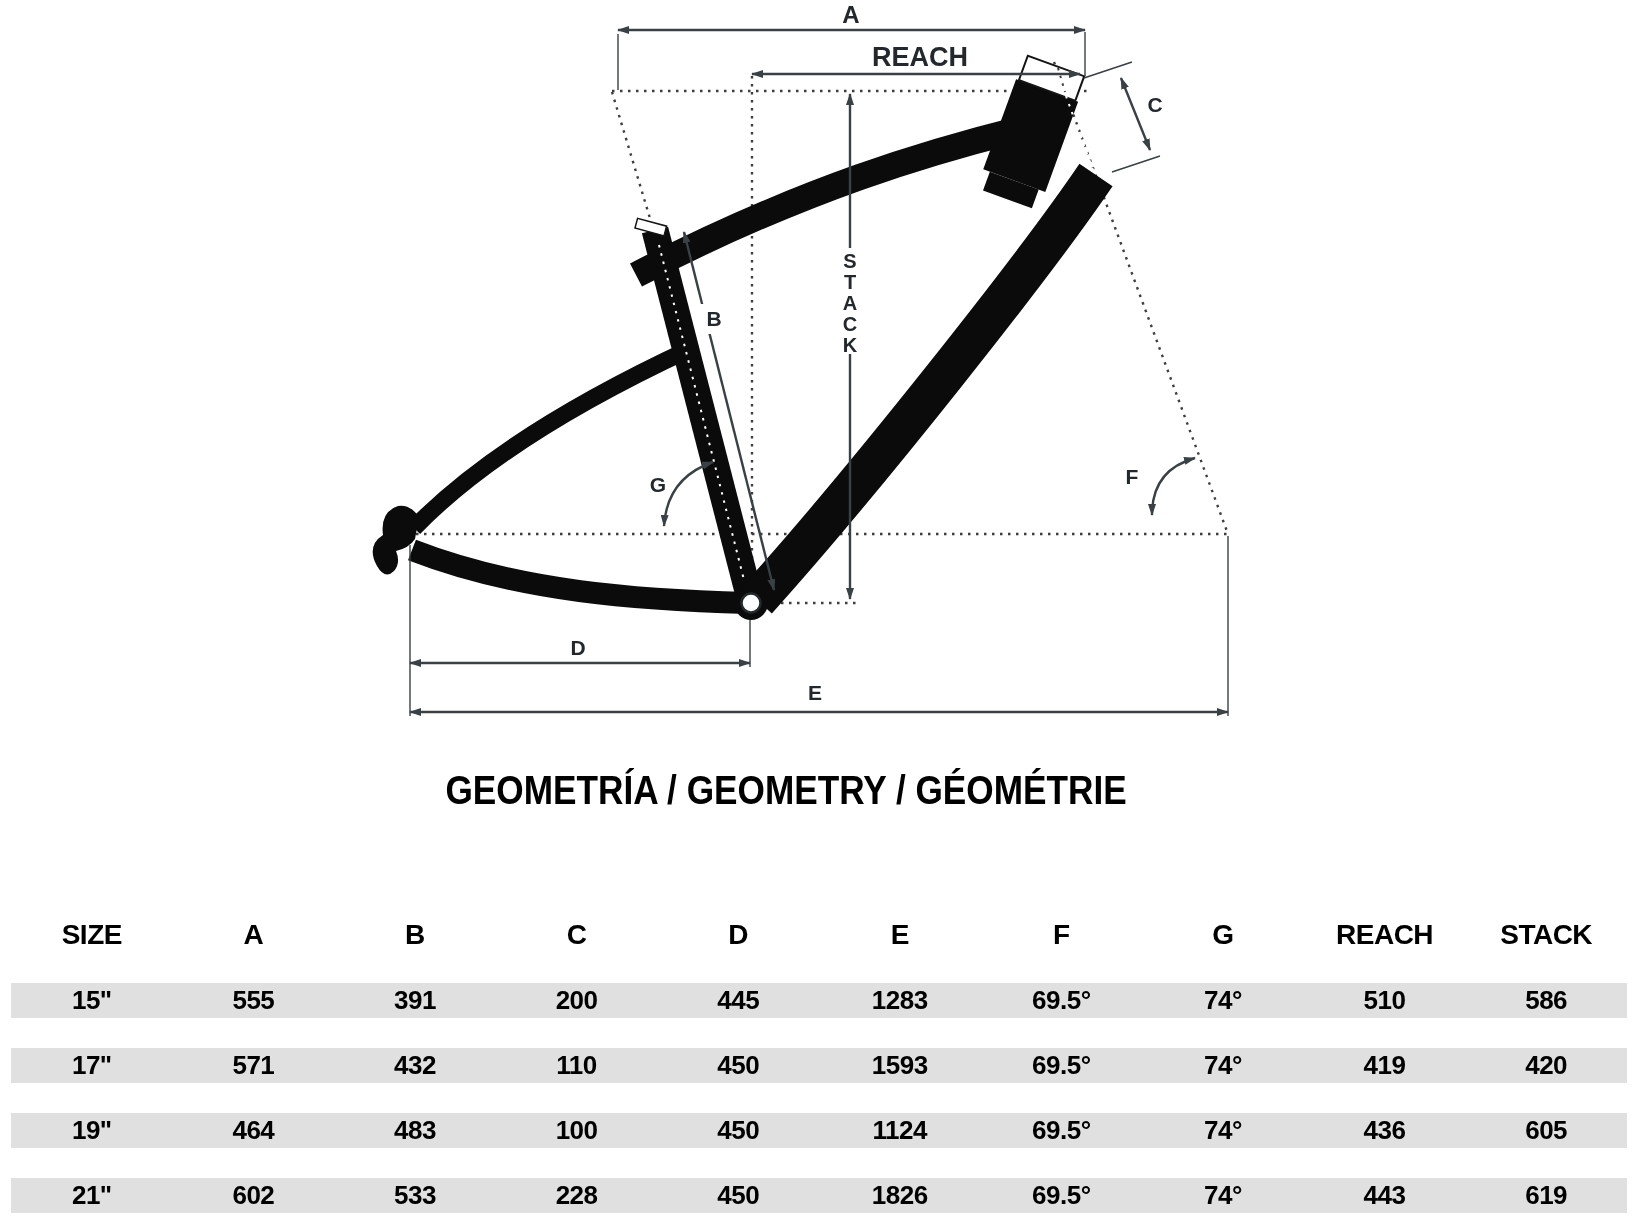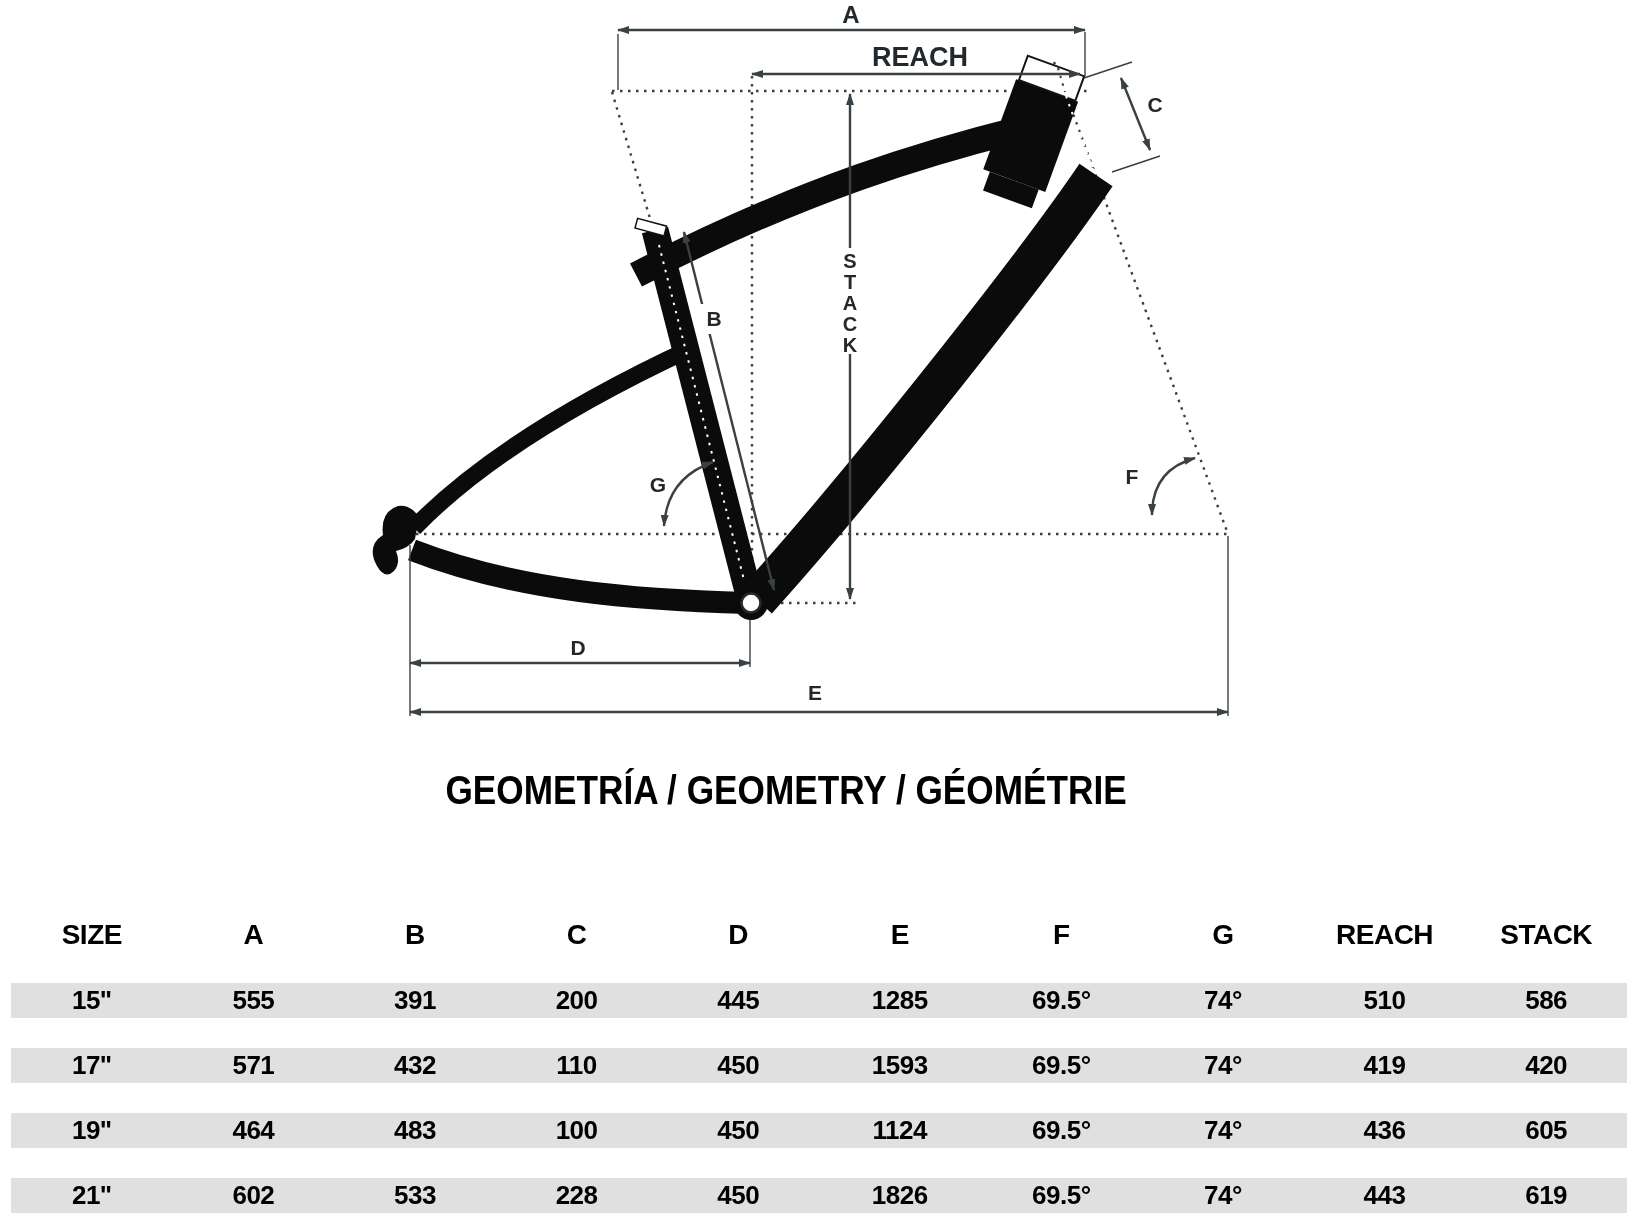--- a/index.html
+++ b/index.html
@@ -128,21 +128,21 @@
       <div class="g-cell g-hcell">REACH</div>
       <div class="g-cell g-hcell">STACK</div>
     </div>
 
     <div class="g-row g-data">
       <div class="g-cell g-dcell">15"</div>
       <div class="g-cell g-dcell">555</div>
       <div class="g-cell g-dcell">391</div>
       <div class="g-cell g-dcell">200</div>
       <div class="g-cell g-dcell">445</div>
-      <div class="g-cell g-dcell">1285</div>
+      <div class="g-cell g-dcell">1283</div>
       <div class="g-cell g-dcell">69.5°</div>
       <div class="g-cell g-dcell">74°</div>
       <div class="g-cell g-dcell">510</div>
       <div class="g-cell g-dcell">586</div>
     </div>
 
     <div class="g-row g-data">
       <div class="g-cell g-dcell">17"</div>
       <div class="g-cell g-dcell">571</div>
       <div class="g-cell g-dcell">432</div>

